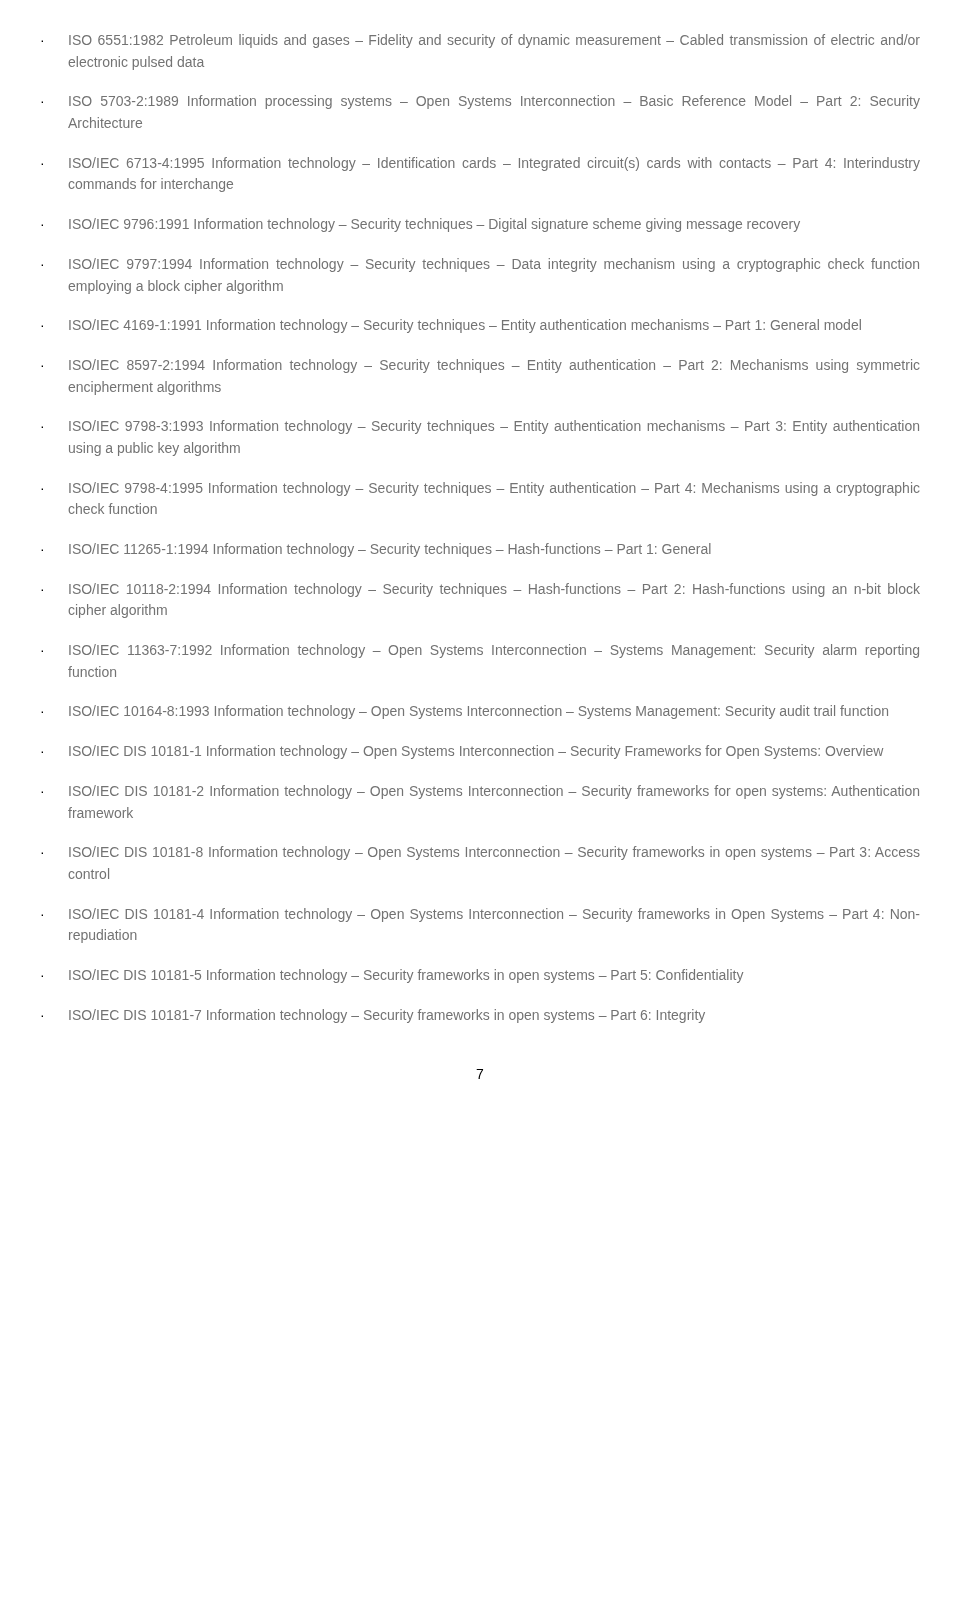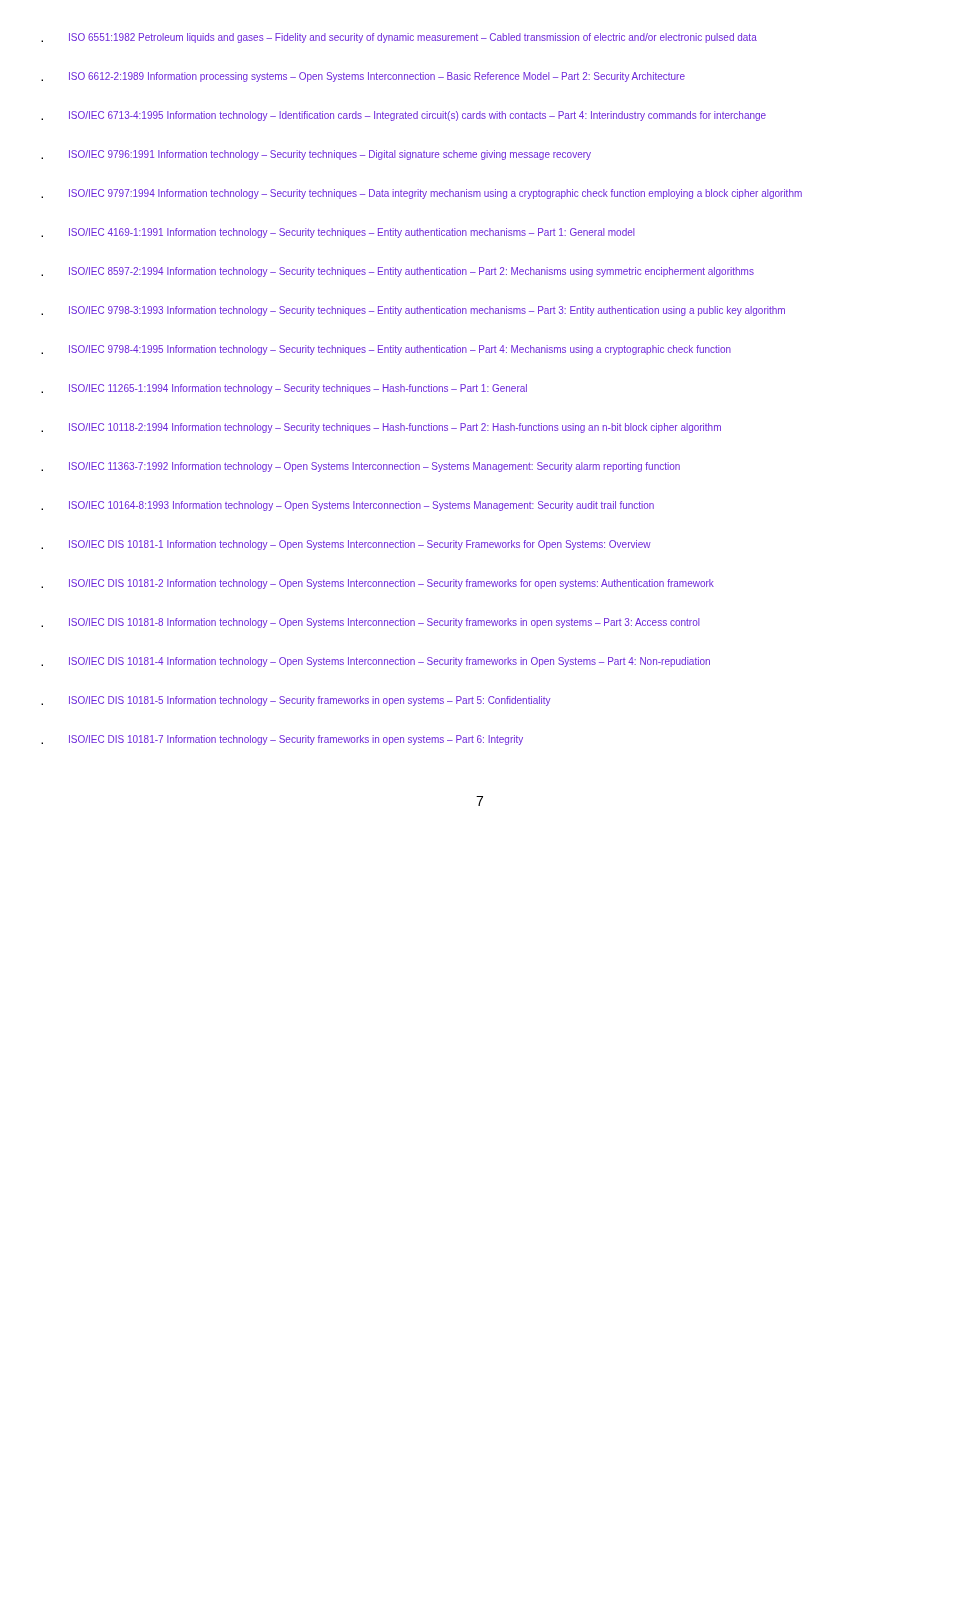--- a/index.html
+++ b/index.html
@@ -39,23 +39,23 @@
     .bullet {
       min-width: 20px;
       margin-right: 8px;
       margin-top: 0;
       font-size: 14px;
       color: #000;
     }
 
     .item-text {
       flex: 1;
-      font-size: 10px;
+      font-size: 14px;
       line-height: 1.55;
-      color: #6d28d9;
+      color: #737373;
       text-align: justify;
     }
 
     .page-number {
       text-align: center;
       margin-top: 40px;
       font-size: 14px;
       color: #000;
     }
   </style>
@@ -65,21 +65,21 @@
 <div class="page-container">
   <div class="content-area">
 
     <div class="list-item" id="item1">
       <span class="bullet">·</span>
       <span class="item-text">ISO 6551:1982 Petroleum liquids and gases – Fidelity and security of dynamic measurement – Cabled transmission of electric and/or electronic pulsed data</span>
     </div>
 
     <div class="list-item" id="item2">
       <span class="bullet">·</span>
-      <span class="item-text">ISO 6612-2:1989 Information processing systems – Open Systems Interconnection – Basic Reference Model – Part 2: Security Architecture</span>
+      <span class="item-text">ISO 5703-2:1989 Information processing systems – Open Systems Interconnection – Basic Reference Model – Part 2: Security Architecture</span>
     </div>
 
     <div class="list-item" id="item3">
       <span class="bullet">·</span>
       <span class="item-text">ISO/IEC 6713-4:1995 Information technology – Identification cards – Integrated circuit(s) cards with contacts – Part 4: Interindustry commands for interchange</span>
     </div>
 
     <div class="list-item" id="item4">
       <span class="bullet">·</span>
       <span class="item-text">ISO/IEC 9796:1991 Information technology – Security techniques – Digital signature scheme giving message recovery</span>

